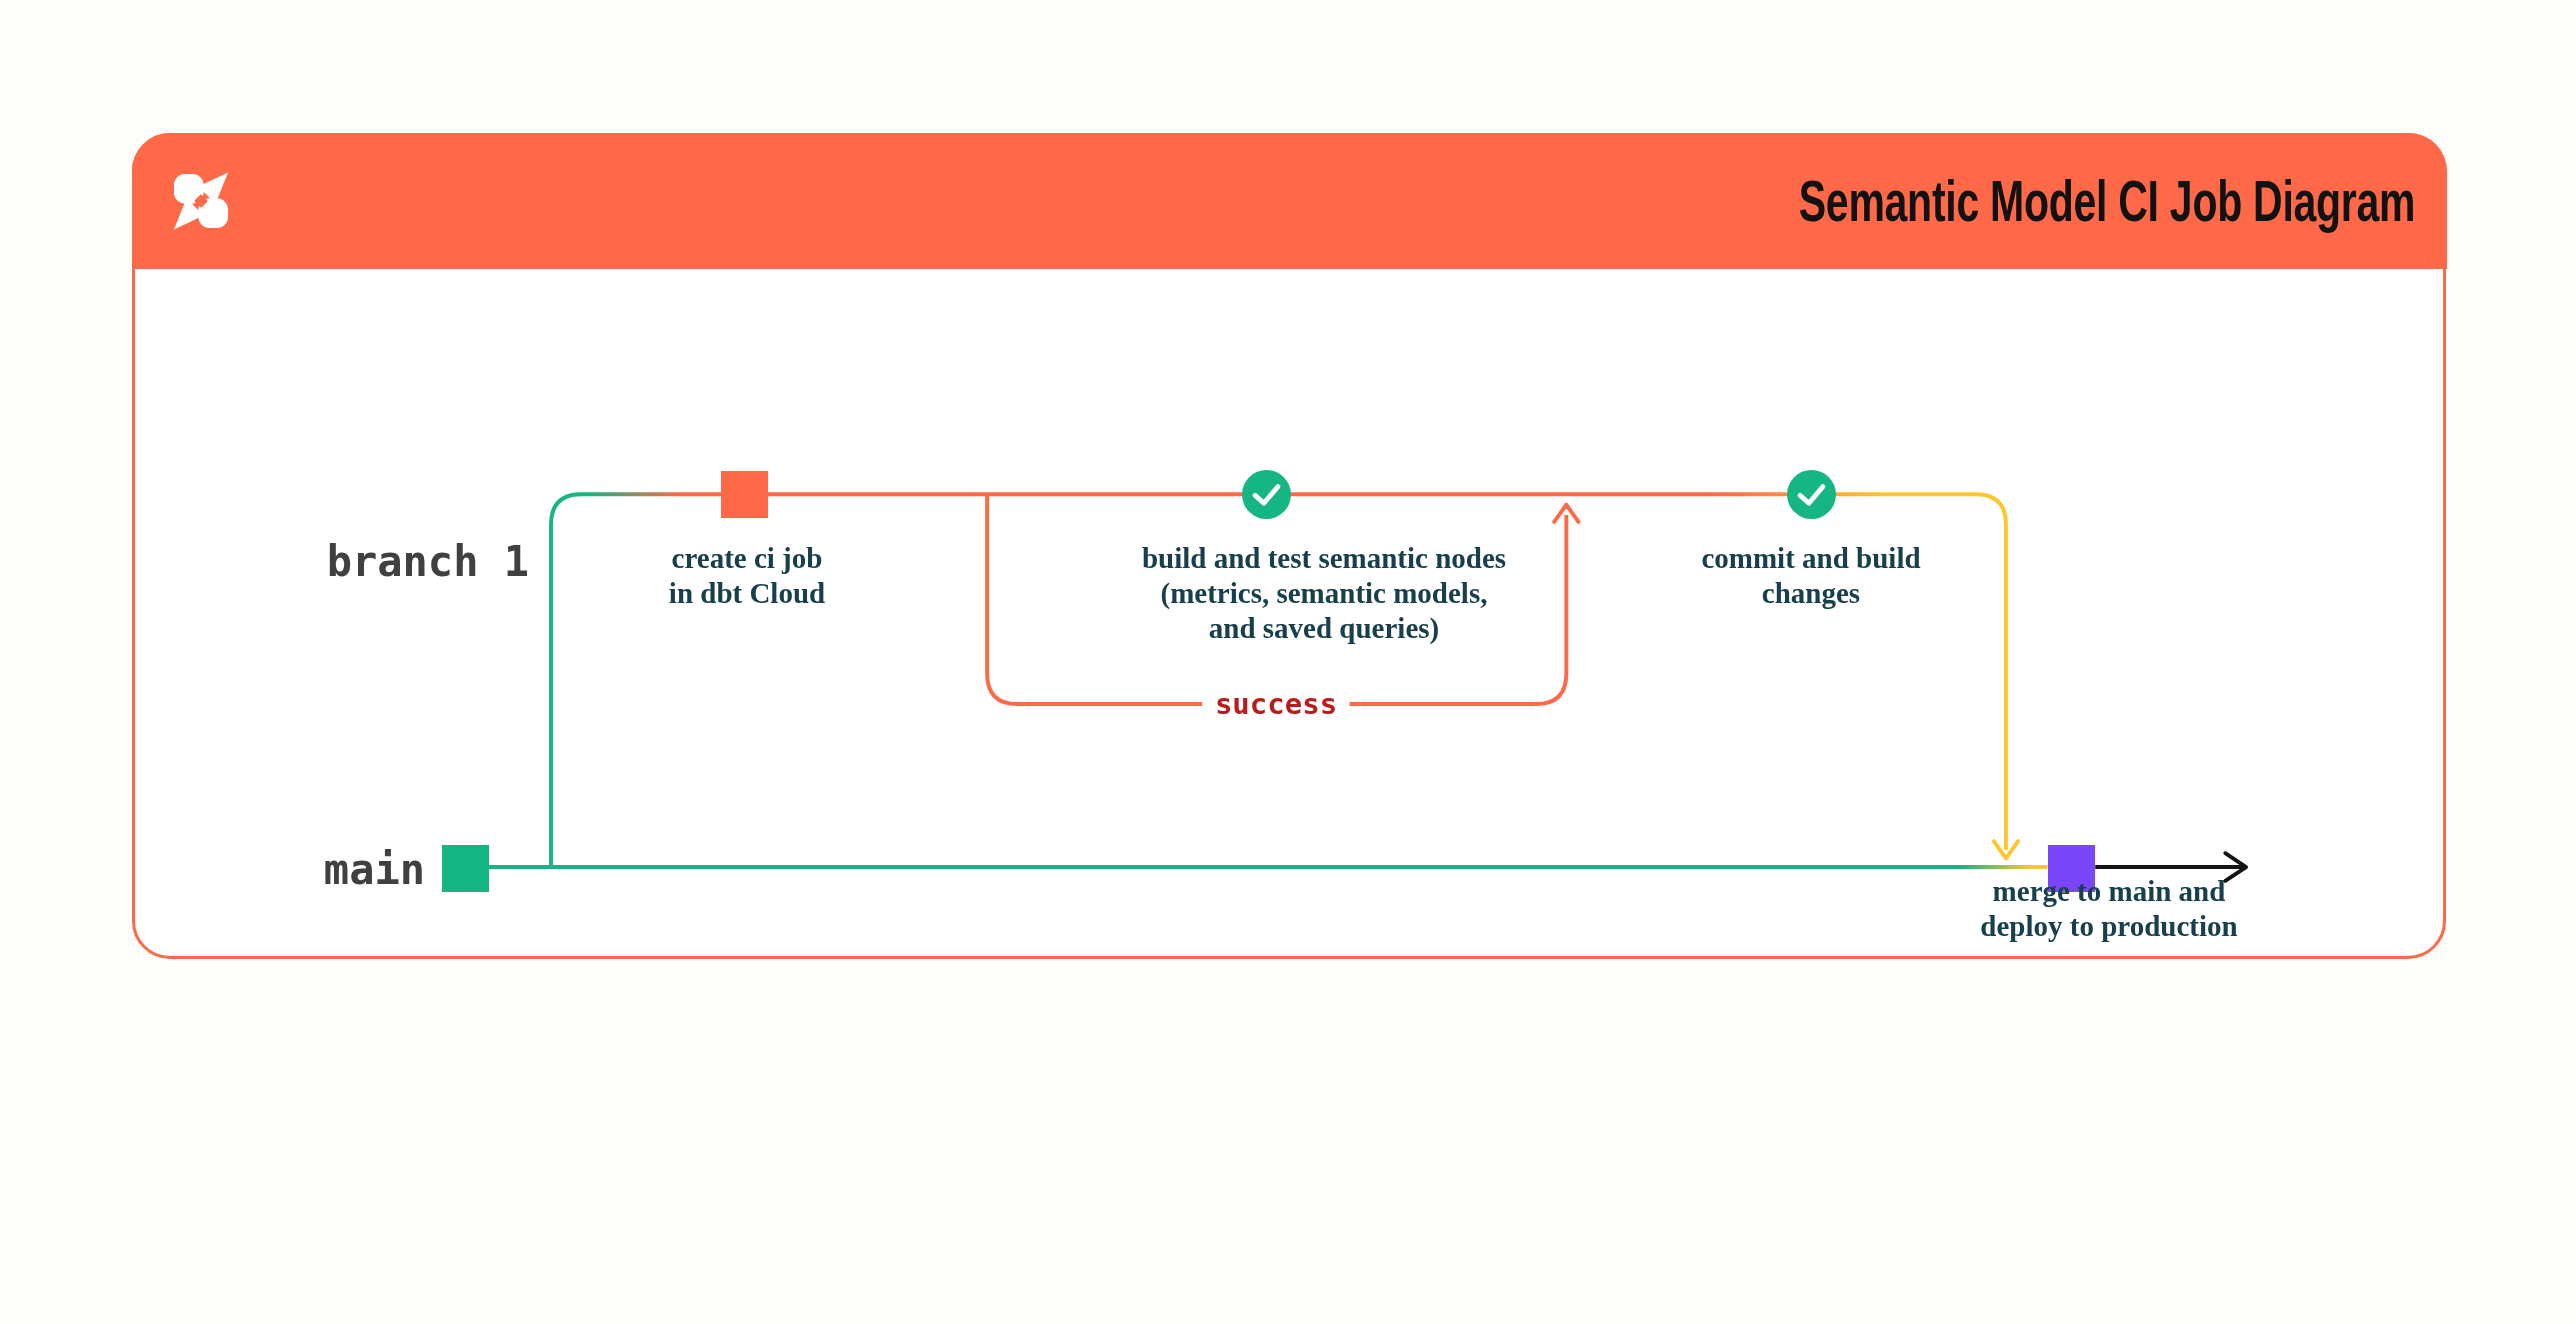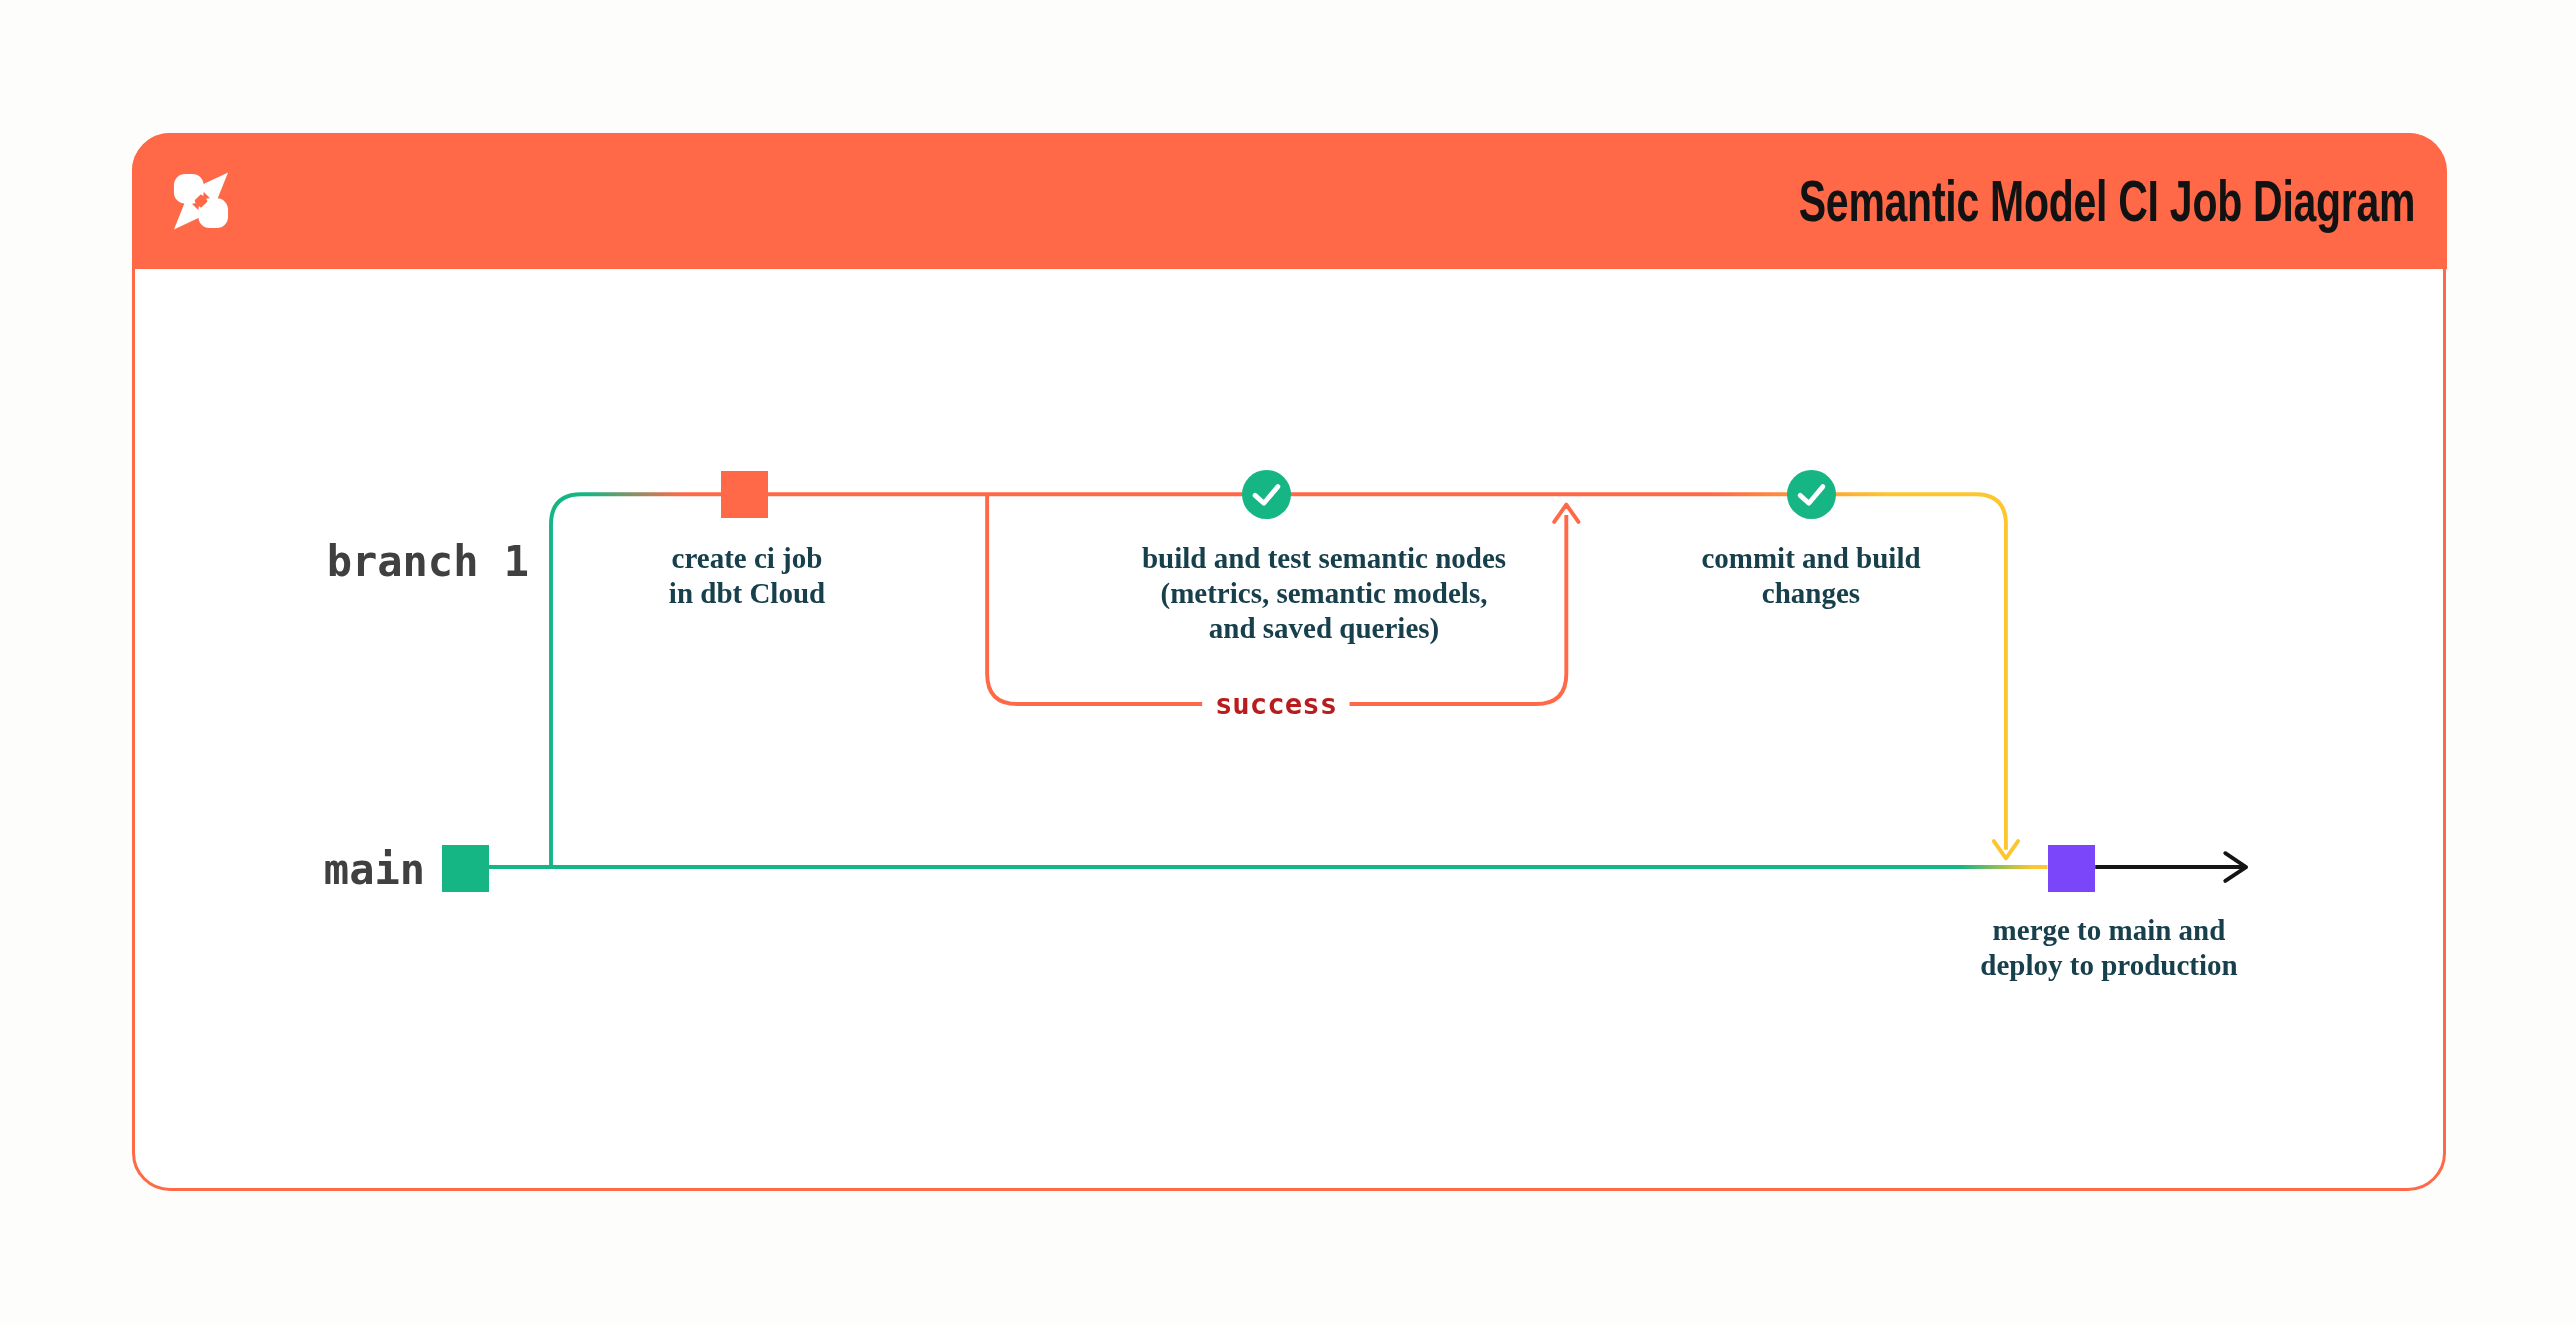--- a/index.html
+++ b/index.html
@@ -5,21 +5,21 @@
   html,body{margin:0;padding:0;}
   body{
     width:2576px;height:1324px;
     background:#FDFDFB;
     position:relative;
     overflow:hidden;
     font-family:"Liberation Sans",sans-serif;
   }
   .card{
     position:absolute;left:132px;top:133px;
-    width:2314px;height:1058px;
+    width:2314px;height:826px;
     box-sizing:border-box;
     background:#FFFFFF;
     border:3.5px solid #FF6947;
     border-radius:38px;
   }
   .card-header{
     position:absolute;top:-3.5px;left:-3.5px;right:-3.5px;height:136px;
     background:#FF6947;
     border-radius:38px 38px 0 0;
     display:flex;align-items:center;justify-content:space-between;
@@ -138,17 +138,17 @@
 <div class="mono-label" style="right:2047px;top:539px;">branch 1</div>
 <div class="mono-label" style="right:2151px;top:847px;text-align:right;">main</div>
 
 <div class="caption" style="left:747px;top:541px;">create ci job
 in dbt Cloud</div>
 <div class="caption" style="left:1280px;top:541px;margin-left:44px;">build and test semantic nodes
 (metrics, semantic models,
 and saved queries)</div>
 <div class="caption" style="left:1811px;top:541px;">commit and build
 changes</div>
-<div class="caption" style="left:2109px;top:913px;">merge to main and
+<div class="caption" style="left:2109px;top:874px;">merge to main and
 deploy to production</div>
 
 <div class="success-label" style="left:1276px;top:687px;">success</div>
 
 
 </body></html>

